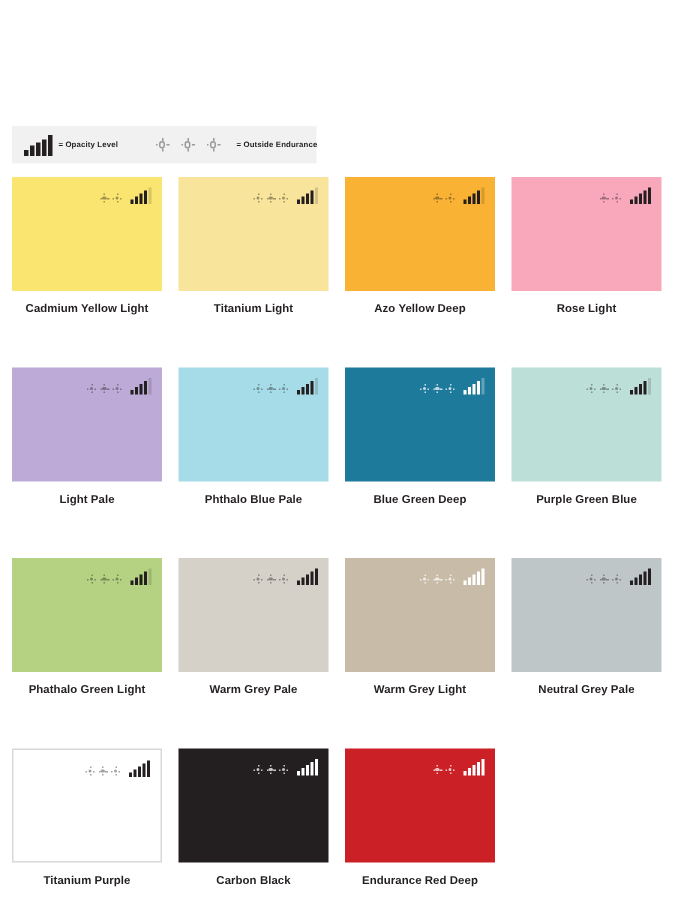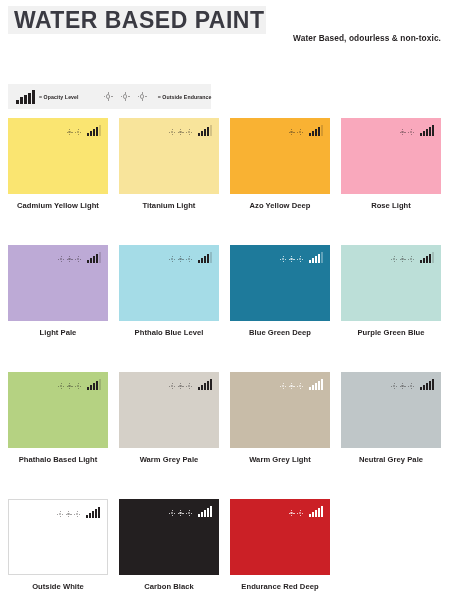--- a/index.html
+++ b/index.html
@@ -110,25 +110,21 @@
     margin-top:7px;
     letter-spacing:.05px;
     white-space:nowrap;
   }
 </style>
 </head>
 <body>
 
 <div class="page">
 
-  <div class="title-band">
-    <div class="title">WATER BASED PAINT</div>
-  </div>
-
-  <div class="subtitle">Water Based, odourless &amp; non-toxic.</div>
+
 
   <div class="legend">
     <div class="legend-group first">
       <div class="bars lg">
           <span class="bar" style="height: 4px;"></span>
           <span class="bar" style="height: 6.3px;"></span>
           <span class="bar" style="height: 8.6px;"></span>
           <span class="bar" style="height: 10.9px;"></span>
           <span class="bar" style="height: 13.2px;"></span>
         </div>
@@ -355,21 +351,21 @@
             </div>
             <div class="bars">
               <span class="bar" style="height: 3.4px;"></span>
               <span class="bar" style="height: 5.3px;"></span>
               <span class="bar" style="height: 7.2px;"></span>
               <span class="bar" style="height: 9.1px;"></span>
               <span class="bar off" style="height: 11px;"></span>
             </div>
           </div>
         </div>
-        <div class="chip-label">Phthalo Blue Level</div>
+        <div class="chip-label">Phthalo Blue Pale</div>
       </div>
       <div class="swatch">
         <div class="chip" style="background: rgb(30, 122, 155);">
           <div class="chip-icons">
             <div class="suns white">
               <span class="sun">
                 <span class="core"></span>
                 <span class="ray" style="width: 1.14px; height: 0.6px; left: 0px; top: 2.7px;"></span>
                 <span class="ray" style="width: 0.6px; height: 1.14px; top: 0px; left: 2.7px;"></span>
                 <span class="ray" style="width: 1.14px; height: 0.6px; right: 0px; top: 2.7px;"></span>
@@ -466,21 +462,21 @@
             </div>
             <div class="bars">
               <span class="bar" style="height: 3.4px;"></span>
               <span class="bar" style="height: 5.3px;"></span>
               <span class="bar" style="height: 7.2px;"></span>
               <span class="bar" style="height: 9.1px;"></span>
               <span class="bar off" style="height: 11px;"></span>
             </div>
           </div>
         </div>
-        <div class="chip-label">Phathalo Based Light</div>
+        <div class="chip-label">Phathalo Green Light</div>
       </div>
       <div class="swatch">
         <div class="chip" style="background: rgb(213, 208, 200);">
           <div class="chip-icons">
             <div class="suns">
               <span class="sun">
                 <span class="core"></span>
                 <span class="ray" style="width: 1.14px; height: 0.6px; left: 0px; top: 2.7px;"></span>
                 <span class="ray" style="width: 0.6px; height: 1.14px; top: 0px; left: 2.7px;"></span>
                 <span class="ray" style="width: 1.14px; height: 0.6px; right: 0px; top: 2.7px;"></span>
@@ -614,21 +610,21 @@
             </div>
             <div class="bars">
               <span class="bar" style="height: 3.4px;"></span>
               <span class="bar" style="height: 5.3px;"></span>
               <span class="bar" style="height: 7.2px;"></span>
               <span class="bar" style="height: 9.1px;"></span>
               <span class="bar" style="height: 11px;"></span>
             </div>
           </div>
         </div>
-        <div class="chip-label">Outside White</div>
+        <div class="chip-label">Titanium Purple</div>
       </div>
       <div class="swatch">
         <div class="chip" style="background: rgb(35, 31, 32);">
           <div class="chip-icons">
             <div class="suns white">
               <span class="sun">
                 <span class="core"></span>
                 <span class="ray" style="width: 1.14px; height: 0.6px; left: 0px; top: 2.7px;"></span>
                 <span class="ray" style="width: 0.6px; height: 1.14px; top: 0px; left: 2.7px;"></span>
                 <span class="ray" style="width: 1.14px; height: 0.6px; right: 0px; top: 2.7px;"></span>

